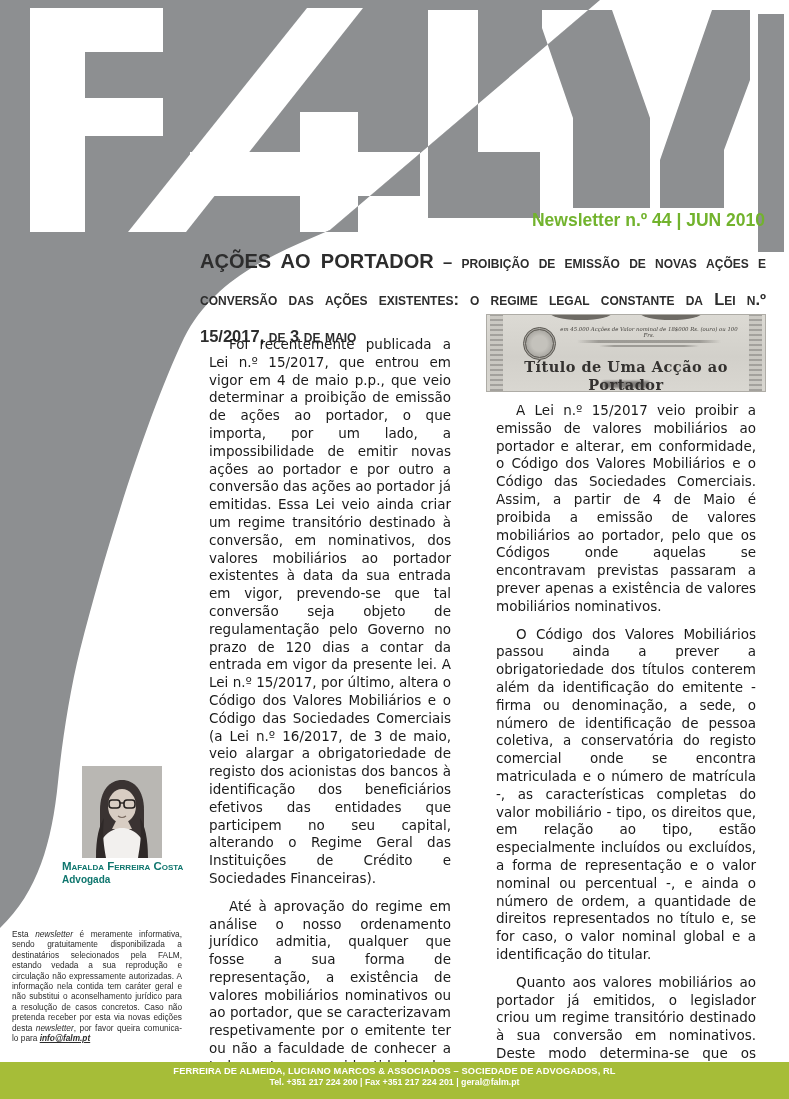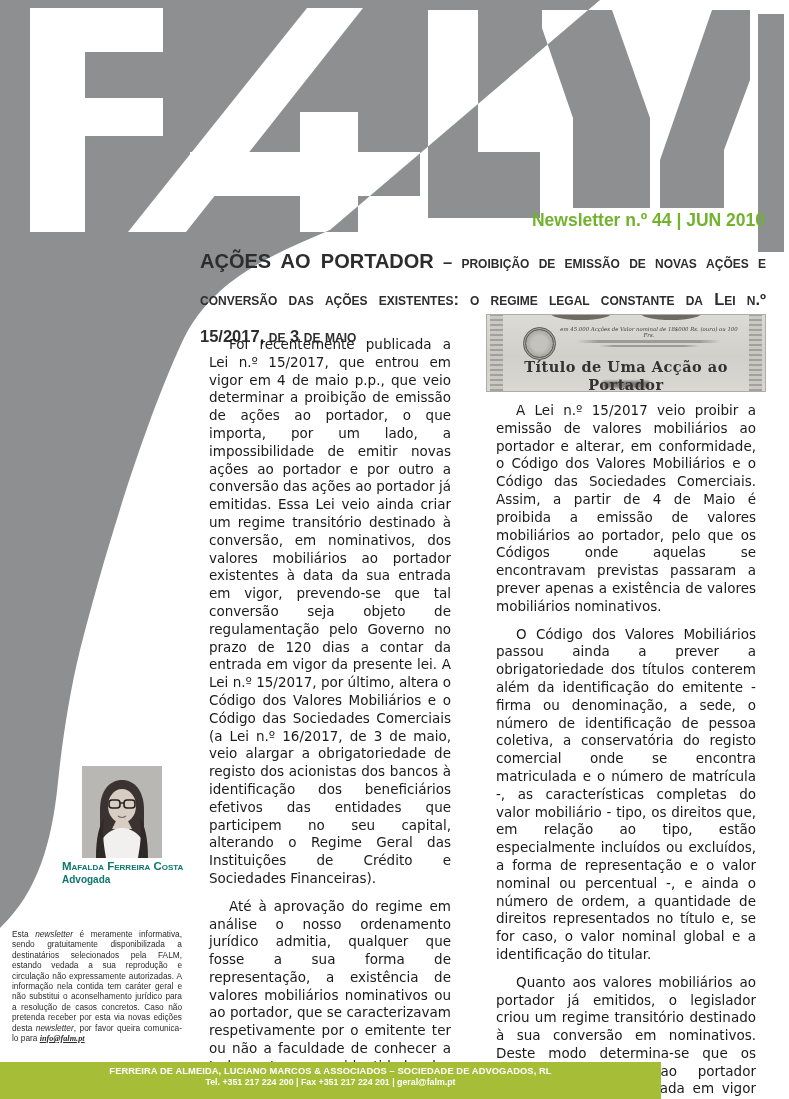--- a/index.html
+++ b/index.html
@@ -55,24 +55,24 @@
   .author{position:absolute;left:62px;top:860px;width:132px;z-index:2;
     font-family:"Liberation Sans",sans-serif;color:#0f766e;}
   .author-name{font-variant:small-caps;font-weight:bold;font-size:11.5px;line-height:13px;}
   .author-role{font-weight:bold;font-size:10px;margin-top:1px;}
 
   
   .disclaimer{position:absolute;left:12px;top:929px;width:170px;z-index:2;
     font-family:"Liberation Sans",sans-serif;font-size:8.3px;line-height:10.4px;
     text-align:justify;color:#2b2b2b;}
   .disclaimer .it{font-style:italic;}
-  .disclaimer a{color:#2b2b2b;font-style:italic;font-weight:bold;text-decoration:underline;font-family:Liberation Serif, serif;}
+  .disclaimer a{color:#2b2b2b;font-style:italic;font-weight:bold;text-decoration:underline;}
 
   
-  .footer{position:absolute;left:0;bottom:0;width:661px;height:37px;background:#a6bd38;z-index:2;
+  .footer{position:absolute;left:0;bottom:0;width:789px;height:37px;background:#a6bd38;z-index:2;
     color:#ffffff;text-align:center;font-family:"Liberation Sans",sans-serif;font-weight:bold;
     box-sizing:border-box;padding-top:4px;}
   .footer div{line-height:10.8px;}
   .footer .l1{font-size:9.3px;letter-spacing:.1px;}
   .footer .l2,.footer .l3{font-size:8.8px;}
 </style>
 </head>
 <body>
 
 <div class="page">

